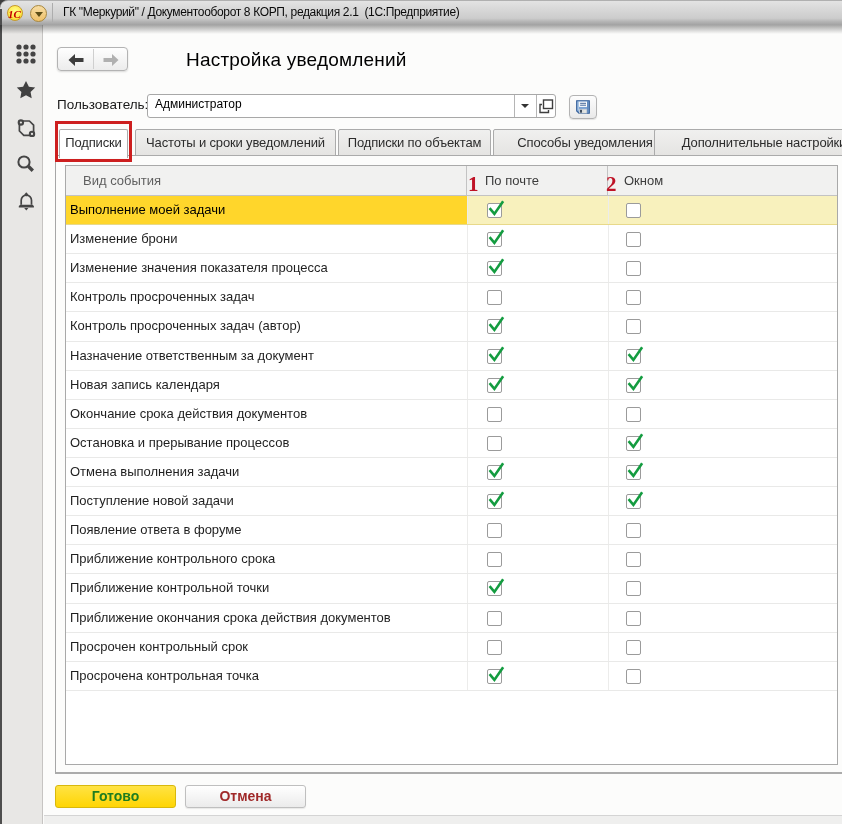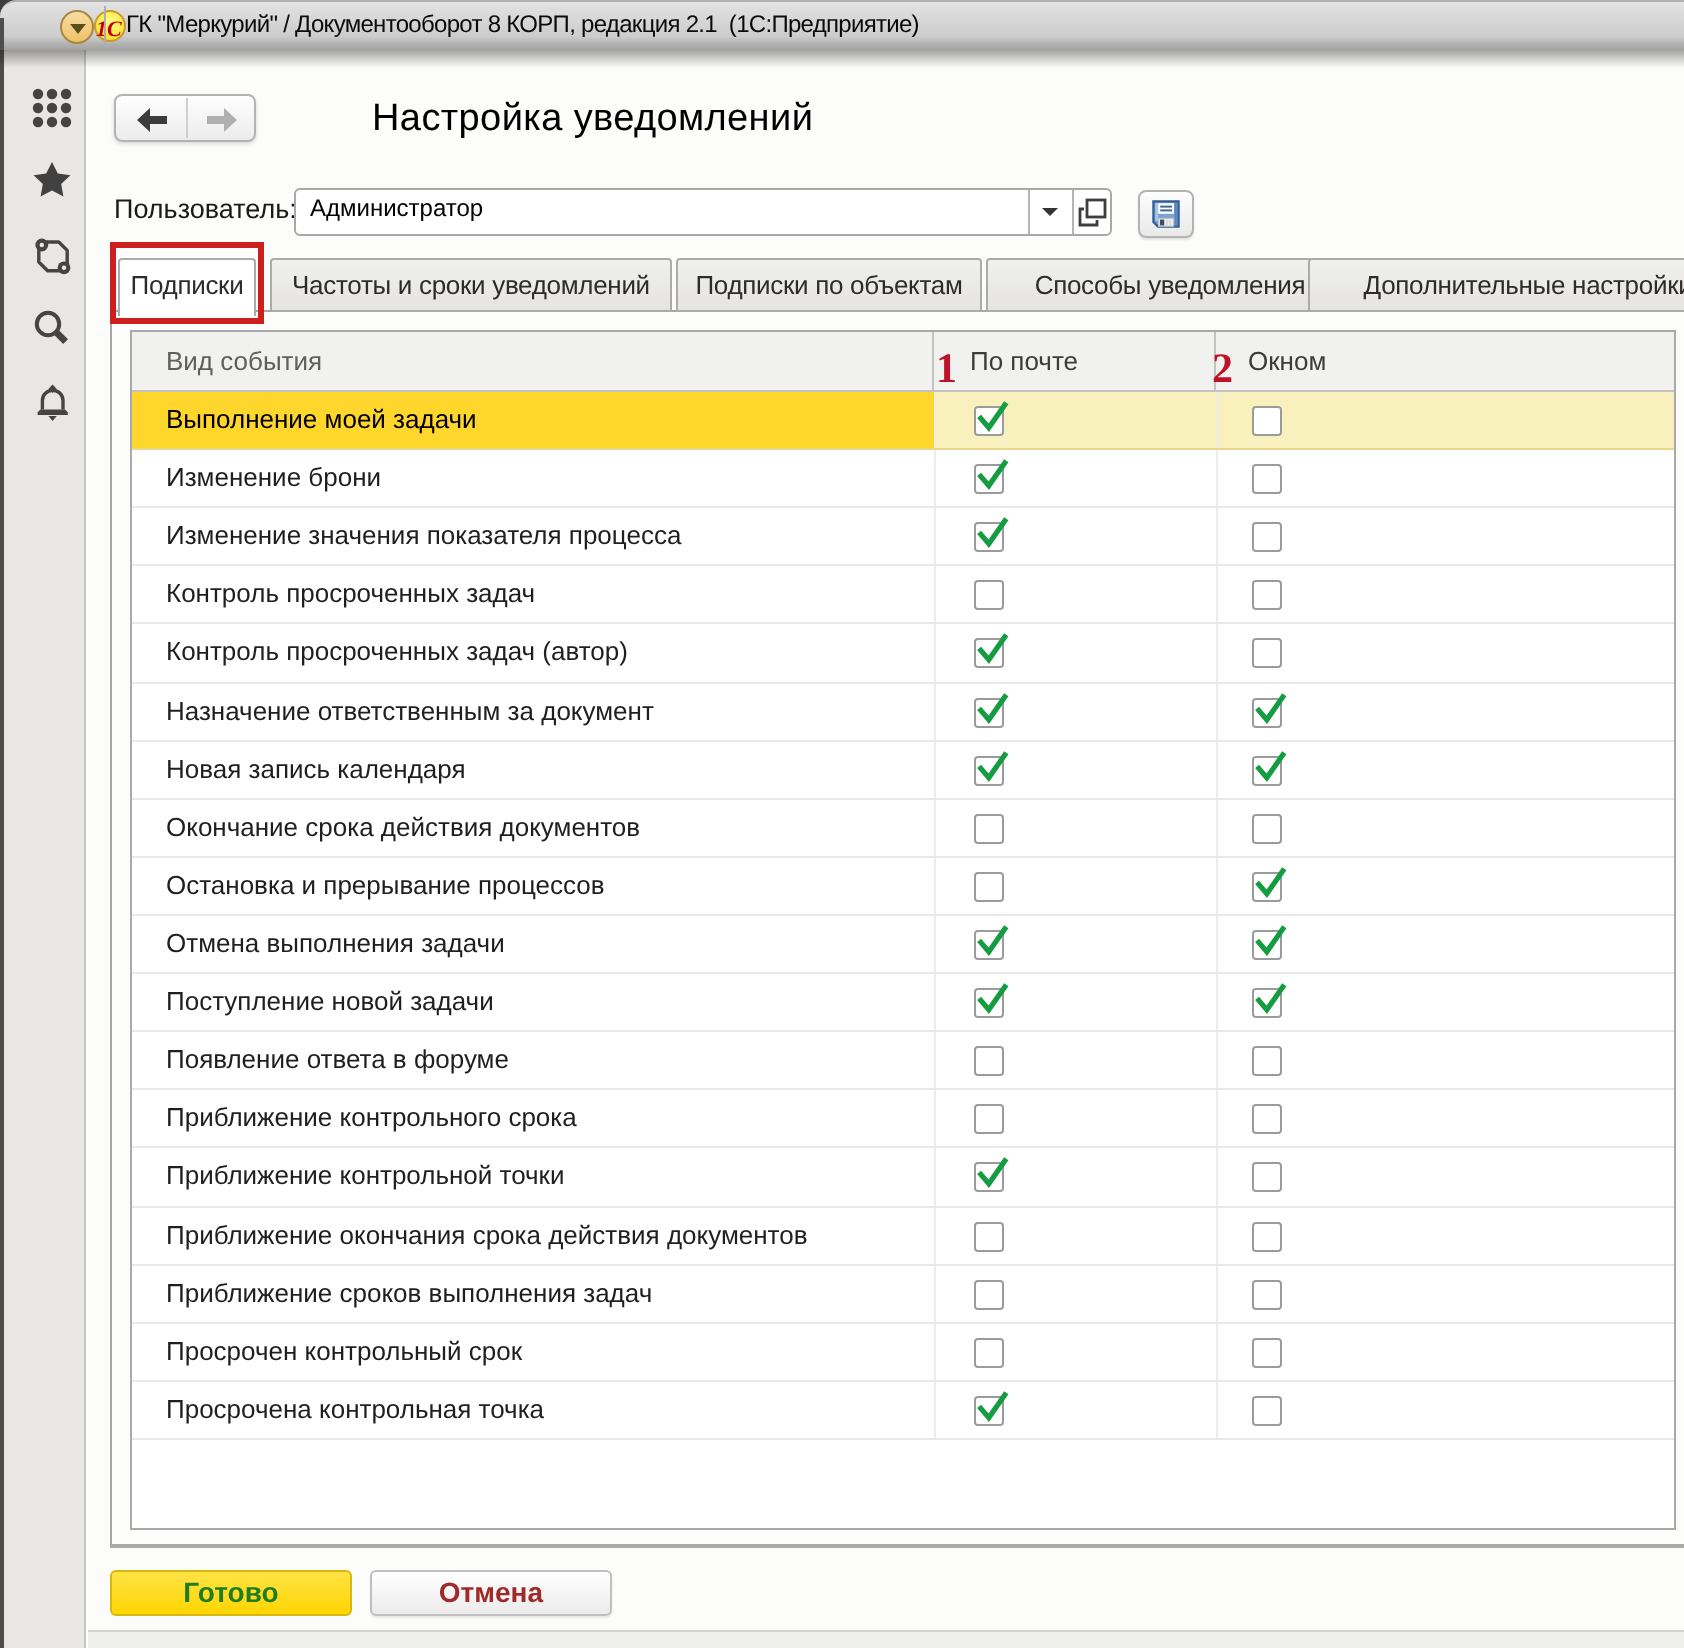--- a/index.html
+++ b/index.html
@@ -7,21 +7,21 @@
 .abs { position:absolute; }
 
 
 #corner { left:0; top:0; width:8px; height:8px; background:#3d3d3d; }
 #titlebar { left:0; top:0; width:842px; height:25px;
   background:linear-gradient(#e3e3e3 0%, #d6d6d6 40%, #cccccc 72%, #b4b4b4 86%, #a2a2a2 100%);
   border-top:1px solid #b0b0b0; border-top-left-radius:8px; }
 #leftedge { left:0; top:9px; width:2px; height:815px; background:#4e4e4e; }
 #logo1c { left:7px; top:5px; width:16px; height:16px; border-radius:50%;
   background:radial-gradient(circle at 50% 35%, #ffff8a 0%, #ffe94e 55%, #f5cf1b 100%);
-  border:1px solid #c79a2a;margin-left:40px; }
+  border:1px solid #c79a2a; }
 #logo1c svg { position:absolute; left:-1px; top:0; }
 #ddbtn { left:30px; top:4.5px; width:17px; height:17px; border-radius:50%;
   background:linear-gradient(#f7dda4 0%, #efc169 100%); border:1px solid #a8873e; }
 #ddbtn i { position:absolute; left:3.5px; top:6.5px; width:0; height:0;
   border-left:4.5px solid transparent; border-right:4.5px solid transparent; border-top:5px solid #5d4e17; }
 #tbsep { left:52px; top:3px; width:1px; height:19px; background:#adadad; }
 #tbtitle { left:63px; top:0; height:25px; line-height:25px; font-size:12px; letter-spacing:-0.35px; color:#0a0a0a; }
 #tbshadow { left:0; top:25px; width:842px; height:9px; z-index:9;
   background:linear-gradient(rgba(15,15,15,0.37), rgba(15,15,15,0)); }
 
@@ -70,21 +70,21 @@
 #ghead .h1 { position:absolute; left:17px; top:7px; font-size:13px; color:#5f5f5f; }
 #ghead .n { font-family:"Liberation Serif", serif; font-weight:bold; font-size:21px; color:#bf1226; }
 #ghead .n1 { position:absolute; left:402px; top:5.5px; }
 #ghead .t2 { position:absolute; left:419px; top:7px; font-size:13px; color:#3c3c3c; }
 #ghead .n2 { position:absolute; left:540px; top:5.5px; }
 #ghead .t3 { position:absolute; left:558px; top:7px; font-size:13px; color:#3c3c3c; }
 #ghead .v1 { position:absolute; left:400px; top:0; width:1px; height:30px; background:#c3c3c3; }
 #ghead .v2 { position:absolute; left:541px; top:0; width:1px; height:30px; background:#c3c3c3; }
 .row { position:relative; height:29.12px; border-bottom:1px solid #e9e9e8; background:#fff; }
 .row .c1 { position:absolute; left:0; top:0; width:401px; height:28.12px; line-height:28.12px;
-  padding-left:17px; font-size:13px; color:#1f1f1f; white-space:nowrap; overflow:hidden; }
+  padding-left:4px; font-size:13px; color:#1f1f1f; white-space:nowrap; overflow:hidden; }
 .row .c2 { position:absolute; left:401px; top:0; width:141px; height:28.12px; border-left:1px solid #ececeb; }
 .row .c3 { position:absolute; left:542px; top:0; width:229px; height:28.12px; border-left:1px solid #ececeb; }
 .row .c3 .cb { left:17px; }
 .cb { position:absolute; left:19px; top:7px; width:15px; height:15px; background:#fff;
   border:1px solid #9b9b9b; border-radius:2px; }
 .cb svg { position:absolute; left:0; top:0; overflow:visible; }
 .row.sel .c1 { background:#ffd62b; color:#000; }
 .row.sel .c2, .row.sel .c3 { background:#f8f1bd; }
 .row.sel { border-bottom:1px solid #e8d98a; }
 
@@ -381,29 +381,20 @@
 <div class="row">
       <div class="c1">Приближение окончания срока действия документов</div>
       <div class="c2">
         <span class="cb"></span>
       </div>
       <div class="c3">
         <span class="cb"></span>
       </div>
     </div>
 <div class="row">
-      <div class="c1">Приближение сроков выполнения задач</div>
-      <div class="c2">
-        <span class="cb"></span>
-      </div>
-      <div class="c3">
-        <span class="cb"></span>
-      </div>
-    </div>
-<div class="row">
       <div class="c1">Просрочен контрольный срок</div>
       <div class="c2">
         <span class="cb"></span>
       </div>
       <div class="c3">
         <span class="cb"></span>
       </div>
     </div>
 <div class="row">
       <div class="c1">Просрочена контрольная точка</div>

